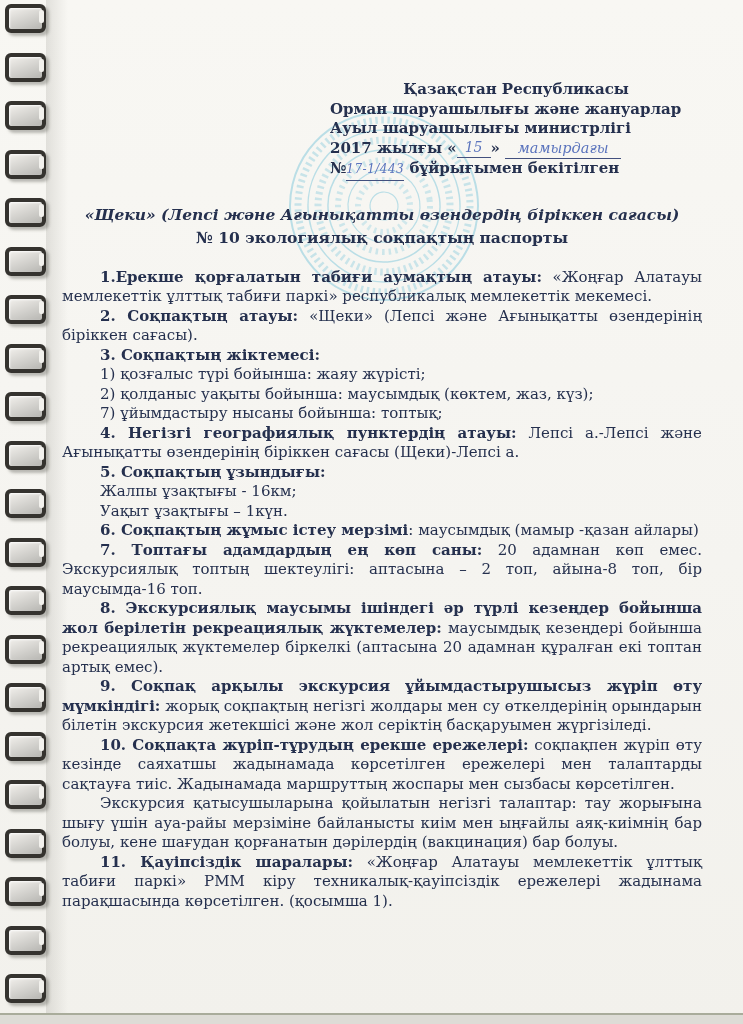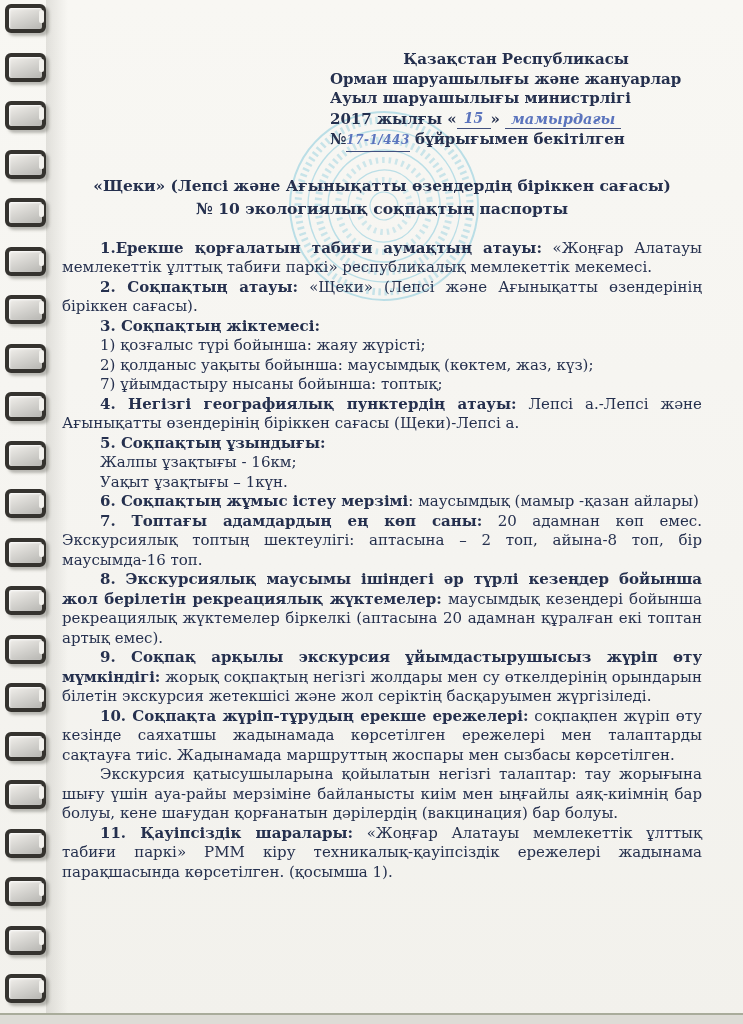--- a/index.html
+++ b/index.html
@@ -30,37 +30,37 @@
     content:"";position:absolute;right:-2px;top:2px;width:5px;height:13px;
     background:#f2f1ed;border-radius:2px;
   }
   
   .stamp{
     position:absolute;left:286px;top:108px;
     opacity:.5;z-index:1;pointer-events:none;
     transform:rotate(-8deg);
   }
   
-  .content{position:absolute;left:62px;top:50px;width:640px;z-index:2;}
+  .content{position:absolute;left:62px;top:80px;width:640px;z-index:2;}
   .header-block{
     margin-left:268px;width:372px;
     font-size:15px;line-height:19.5px;font-weight:bold;
   }
   .ministry-line.centered{text-align:center;}
   .appr-line{white-space:nowrap;}
   .hw{
-    font-style:italic;font-weight:bold;
+    font-style:italic;font-weight:normal;
     color:var(--hand,#5b74bd);
   }
   .uline{border-bottom:1.3px solid #42507e;}
   .hw-day{display:inline-block;width:34px;text-align:center;font-size:14px;transform:translateY(-1px);}
   .hw-month{display:inline-block;min-width:108px;text-align:center;font-size:14.5px;padding:0 4px;}
   .hw-num{display:inline-block;min-width:52px;text-align:center;font-size:12px;letter-spacing:.5px;}
   .title-block{margin-top:24px;text-align:center;font-size:15.5px;line-height:20px;}
-  .title-l1{font-weight:bold;}
+  .title-l1{font-weight:bold;font-style:italic;}
   .title-l2{font-weight:bold;margin-top:3px;}
   .body-text{
     margin-top:20px;
     font-size:15px;line-height:19.5px;
     text-align:justify;
   }
   .body-text p{margin:0;text-indent:38px;}
   
   .page-edge{
     position:absolute;left:0;right:0;top:1012px;height:12px;z-index:3;

